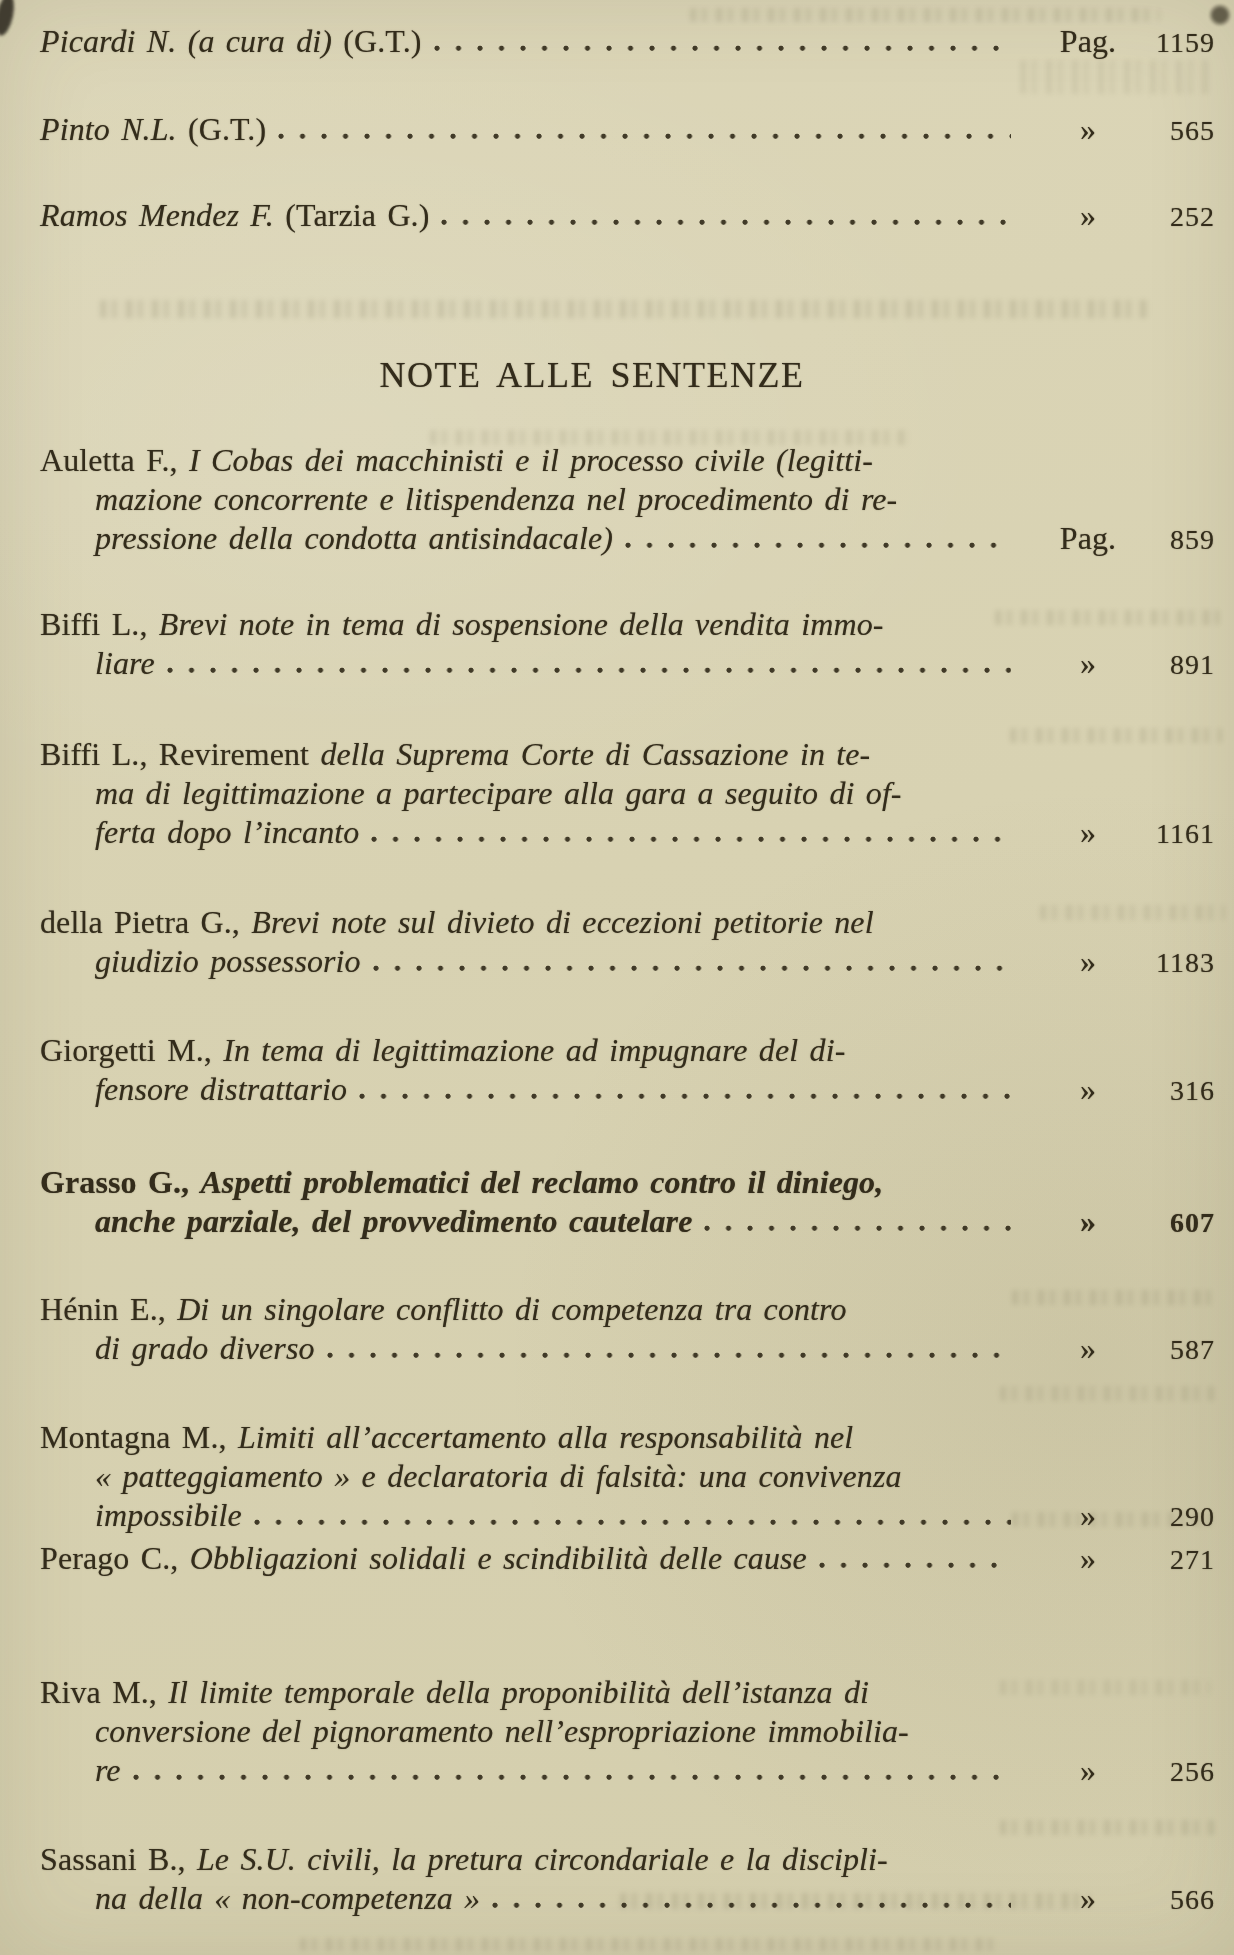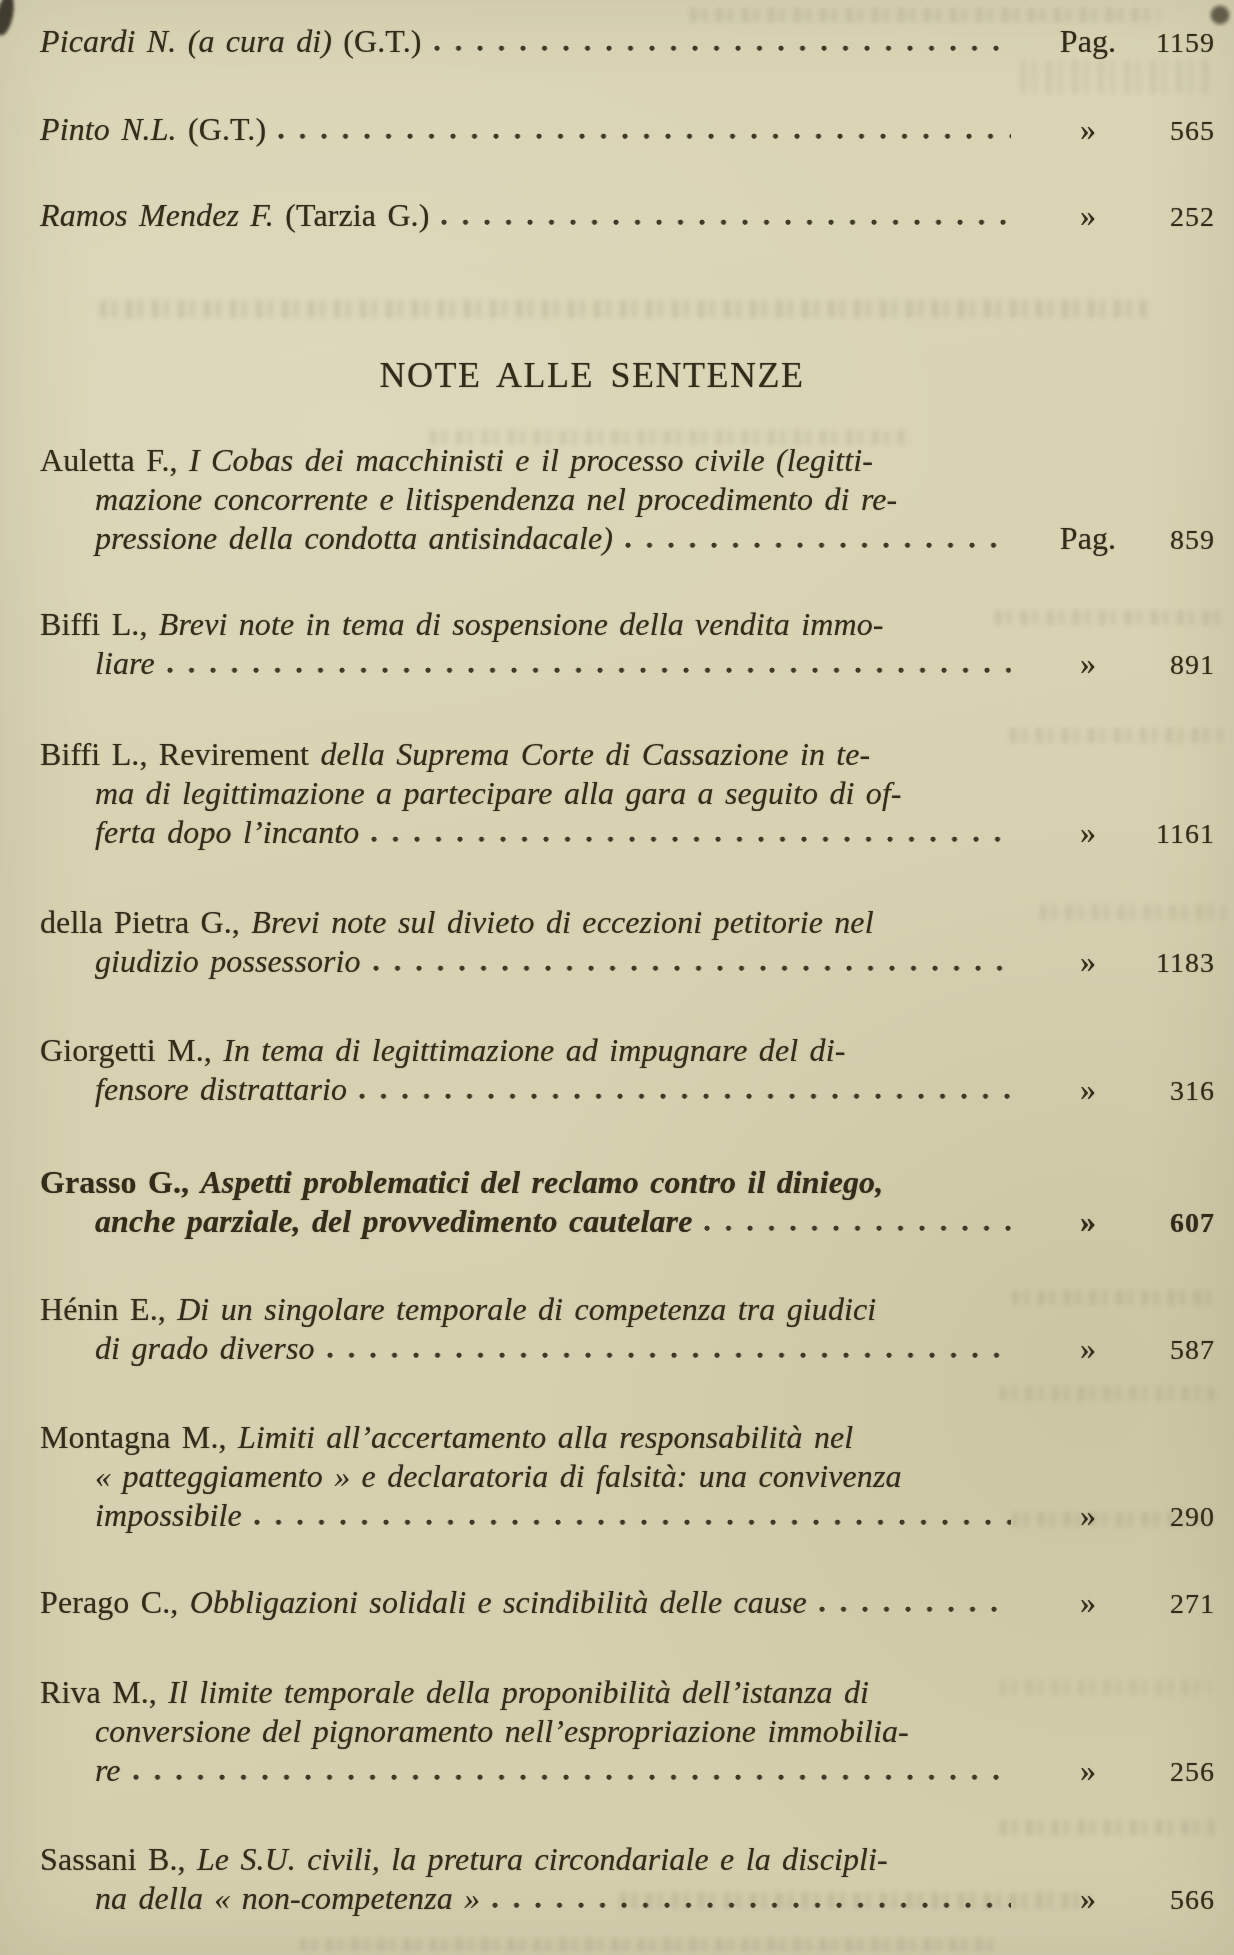--- a/index.html
+++ b/index.html
@@ -231,42 +231,42 @@
           <div class="line cont last">
             <span class="line-text"><span class="it">anche parziale, del provvedimento cautelare</span></span>
             <span class="leader"></span>
             <span class="ref">»</span>
             <span class="pgnum">607</span>
           </div>
         </div>
   </div>
       <div class="entry" style="top: 1290px;">
     <div>
-          <div class="line"><span class="line-text"><span class="rm">Hénin E., </span><span class="it">Di un singolare temporale di competenza tra giudici</span></span></div>
+          <div class="line"><span class="line-text"><span class="rm">Hénin E., </span><span class="it">Di un singolare conflitto di competenza tra contro</span></span></div>
           <div class="line cont last">
             <span class="line-text"><span class="it">di grado diverso</span></span>
             <span class="leader"></span>
             <span class="ref">»</span>
             <span class="pgnum">587</span>
           </div>
         </div>
   </div>
       <div class="entry" style="top: 1418px;">
     <div>
           <div class="line"><span class="line-text"><span class="rm">Montagna M., </span><span class="it">Limiti all’accertamento alla responsabilità nel</span></span></div>
           <div class="line cont"><span class="line-text"><span class="it">« patteggiamento » e declaratoria di falsità: una convivenza</span></span></div>
           <div class="line cont last">
             <span class="line-text"><span class="it">impossibile</span></span>
             <span class="leader"></span>
             <span class="ref">»</span>
             <span class="pgnum">290</span>
           </div>
         </div>
   </div>
-      <div class="entry" style="top: 1583px;">
+      <div class="entry" style="top: 1539px;">
     <div>
           <div class="line last">
             <span class="line-text"><span class="rm">Perago C., </span><span class="it">Obbligazioni solidali e scindibilità delle cause</span></span>
             <span class="leader"></span>
             <span class="ref">»</span>
             <span class="pgnum">271</span>
           </div>
         </div>
   </div>
       <div class="entry" style="top: 1673px;">

